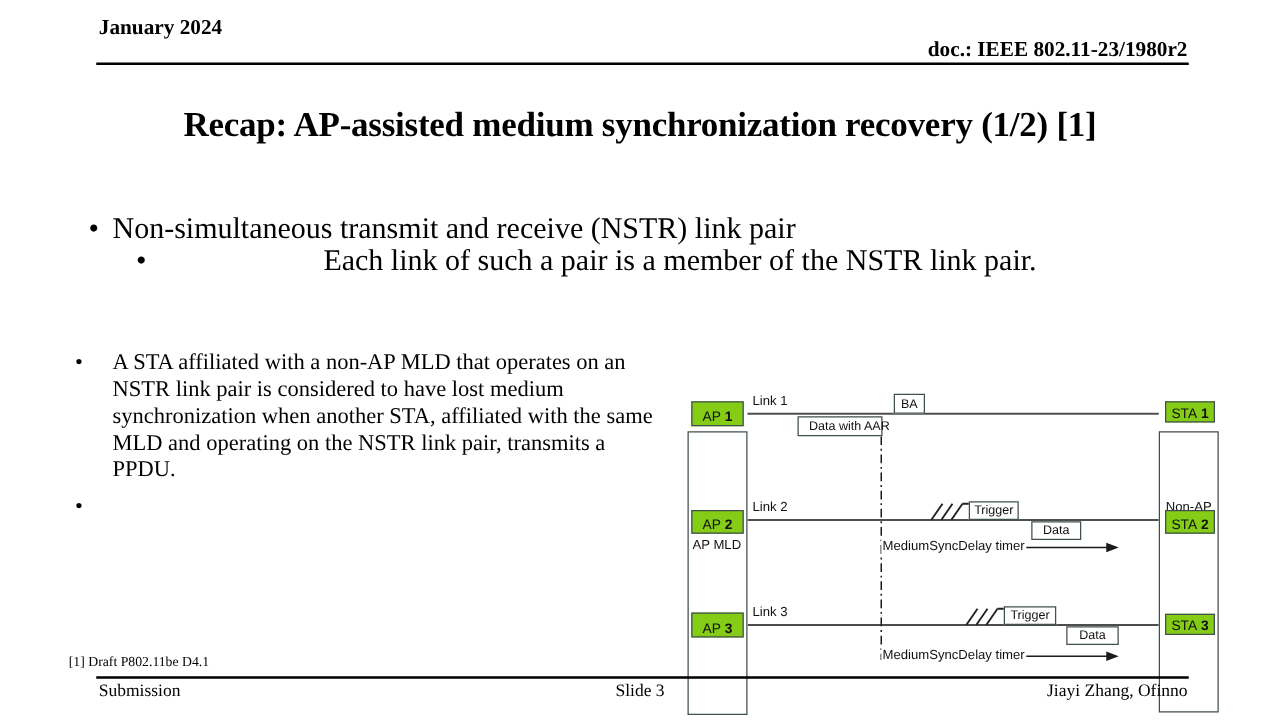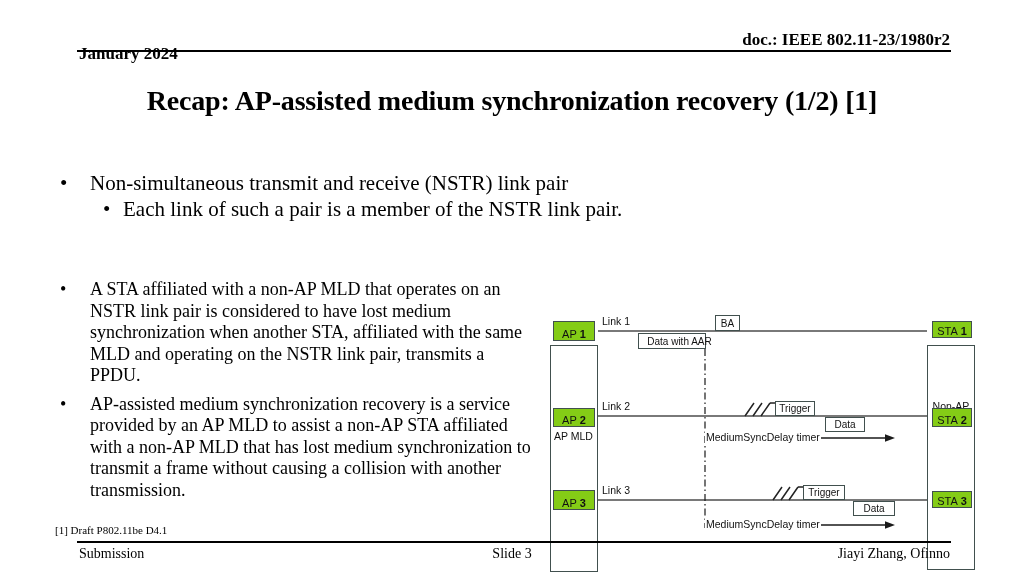--- a/index.html
+++ b/index.html
@@ -9,28 +9,28 @@
     --background:#ffffff;
   }
   html,body{margin:0;padding:0;}
   body{background:#888;}
   .slide{
     position:relative;width:1024px;height:576px;margin:0 auto;
     background:var(--background);color:#000;overflow:hidden;
     font-family:"Liberation Serif", serif;
   }
   
-  .hdr-date{position:absolute;left:79px;top:44px;font-size:17px;font-weight:bold;}
+  .hdr-date{position:absolute;left:79px;top:12px;font-size:17px;font-weight:bold;}
   .hdr-doc{position:absolute;right:74px;top:30px;font-size:17px;font-weight:bold;text-align:right;}
   .hdr-rule{position:absolute;left:77px;right:73px;top:50px;height:2px;background:#000;}
   
   .title{position:absolute;left:0;right:0;top:85px;text-align:center;
          font-size:28px;font-weight:bold;letter-spacing:-0.2px;}
   
-  .blockA{position:absolute;left:58px;top:172px;width:910px;font-size:21px;line-height:22px;}
+  .blockA{position:absolute;left:58px;top:172px;width:910px;font-size:24px;line-height:22px;text-align:center;}
   .blockB{position:absolute;left:58px;top:279px;width:500px;font-size:18px;line-height:21.5px;}
   .li{display:flex;align-items:flex-start;}
   .mk{flex:0 0 auto;}
   .mk::before{content:"\2022";}
   .l1 .mk{width:32px;padding-left:2px;box-sizing:border-box;}
   .l2{margin-left:45px;}
   .l2 .mk{width:20px;box-sizing:border-box;}
   .l2 .tx{width:842px;}
   .blockA .sp{margin-top:4px;}
   .blockB .tx{width:447px;}
@@ -87,21 +87,20 @@
     </div>
   </div>
 
   <div class="blockB">
     <div class="li l1">
       <span class="mk"></span>
       <span class="tx">A STA affiliated with a non-AP MLD that operates on an NSTR link pair is considered to have lost medium synchronization when another STA, affiliated with the same MLD and operating on the NSTR link pair, transmits a PPDU.</span>
     </div>
     <div class="li l1">
       <span class="mk"></span>
-      <span class="tx">AP-assisted medium synchronization recovery is a service provided by an AP MLD to assist a non-AP STA affiliated with a non-AP MLD that has lost medium synchronization to transmit a frame without causing a collision with another transmission.</span>
     </div>
   </div>
 
   <div class="diagram">
 
     <svg width="432" height="236" viewBox="0 0 432 236">
       <g>
         <line class="lk" x1="50" y1="29" x2="379" y2="29"></line>
         <line class="lk" x1="50" y1="114" x2="379" y2="114"></line>
         <line class="lk" x1="50" y1="198" x2="379" y2="198"></line>

